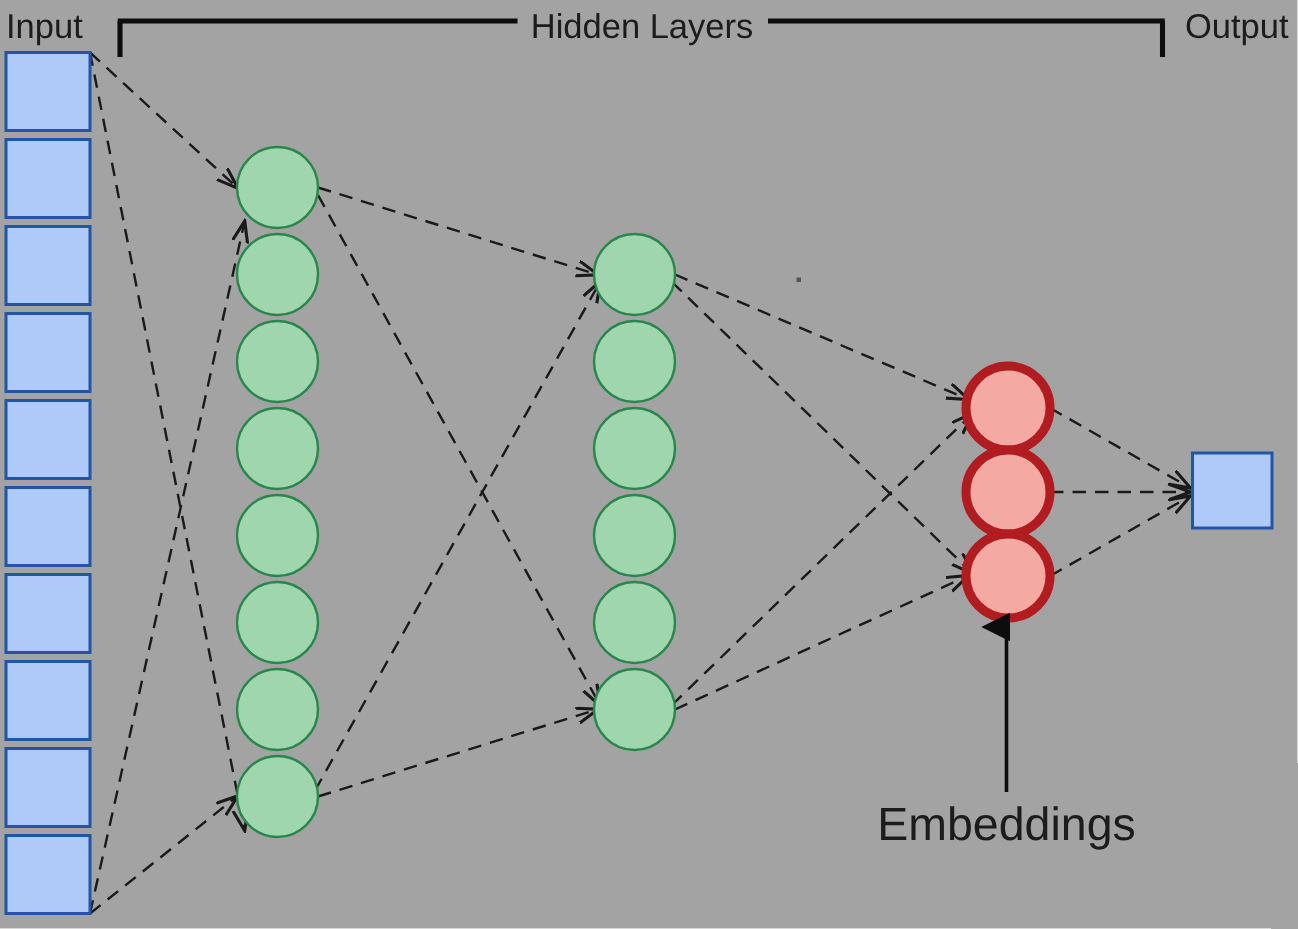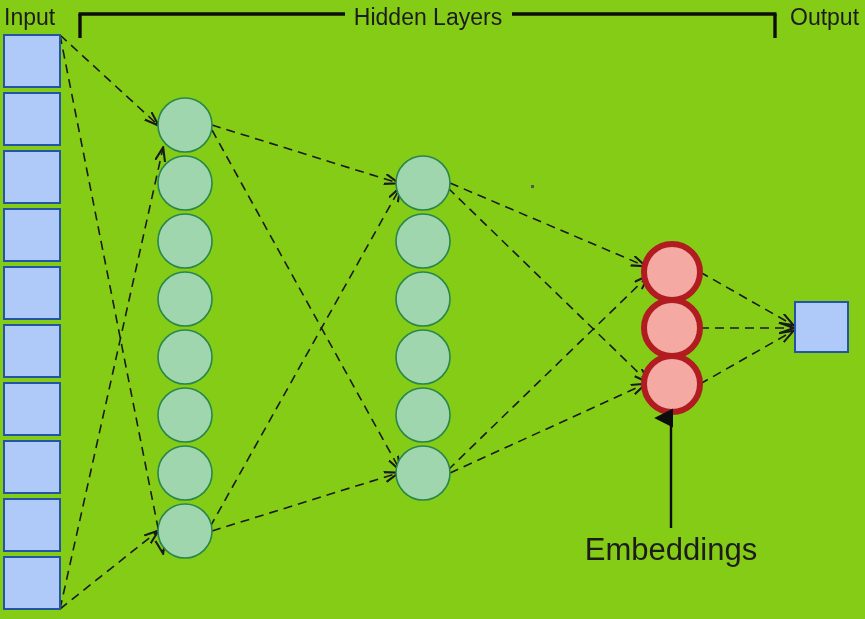--- a/index.html
+++ b/index.html
@@ -7,21 +7,21 @@
     padding: 0;
     background: #ffffff;
   }
   body {
     font-family: "Liberation Sans", sans-serif;
   }
   #diagram-root {
     position: relative;
     width: 865px;
     height: 619px;
-    background: #84cc16;
+    background: #a3a3a3;
     overflow: hidden;
   }
   #diagram-svg {
     position: absolute;
     left: 0;
     top: 0;
     width: 865px;
     height: 619px;
     display: block;
   }

